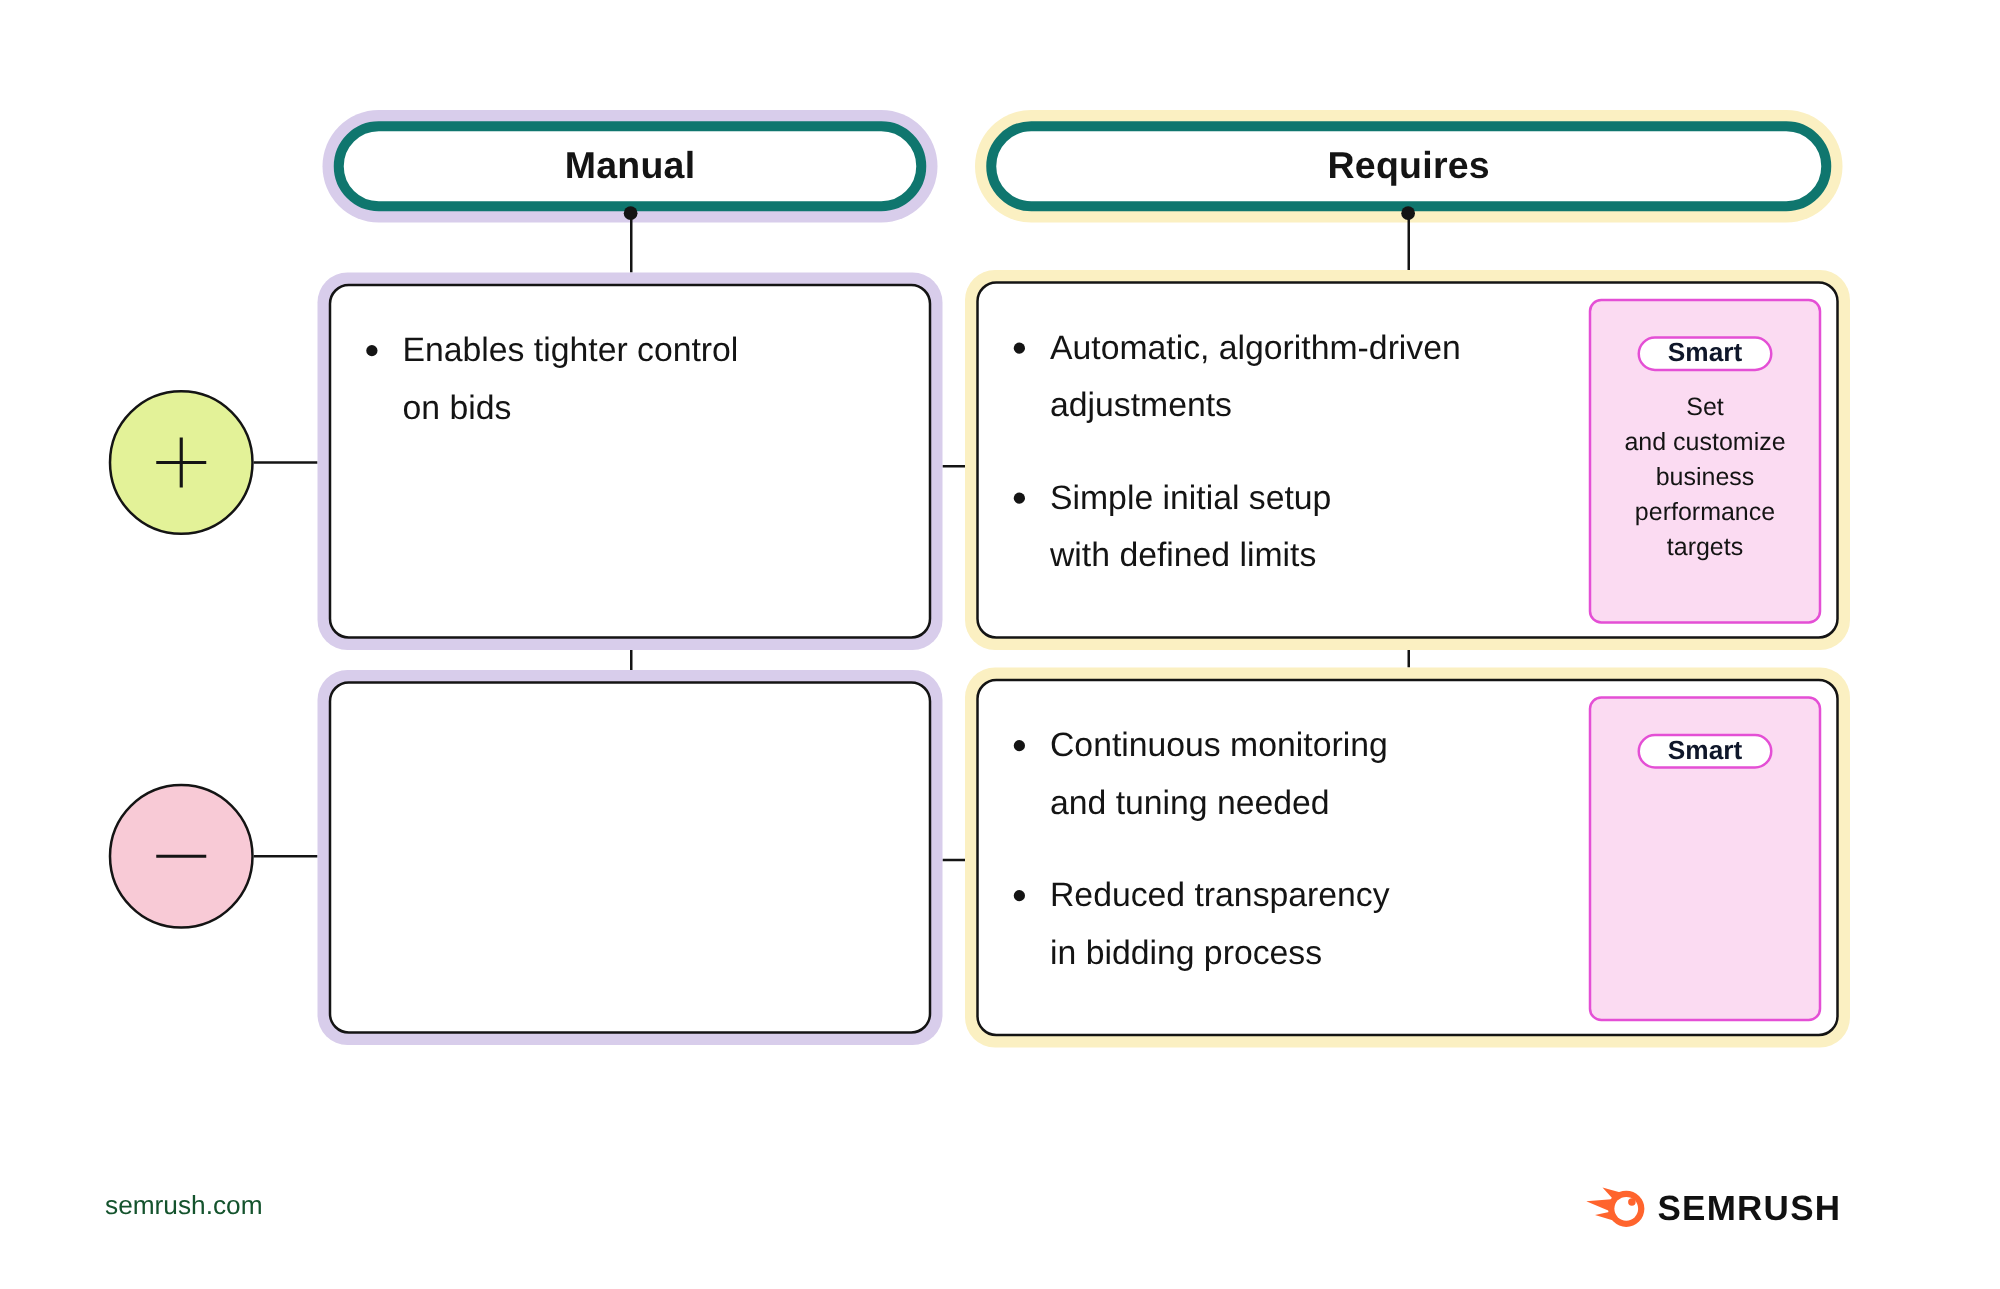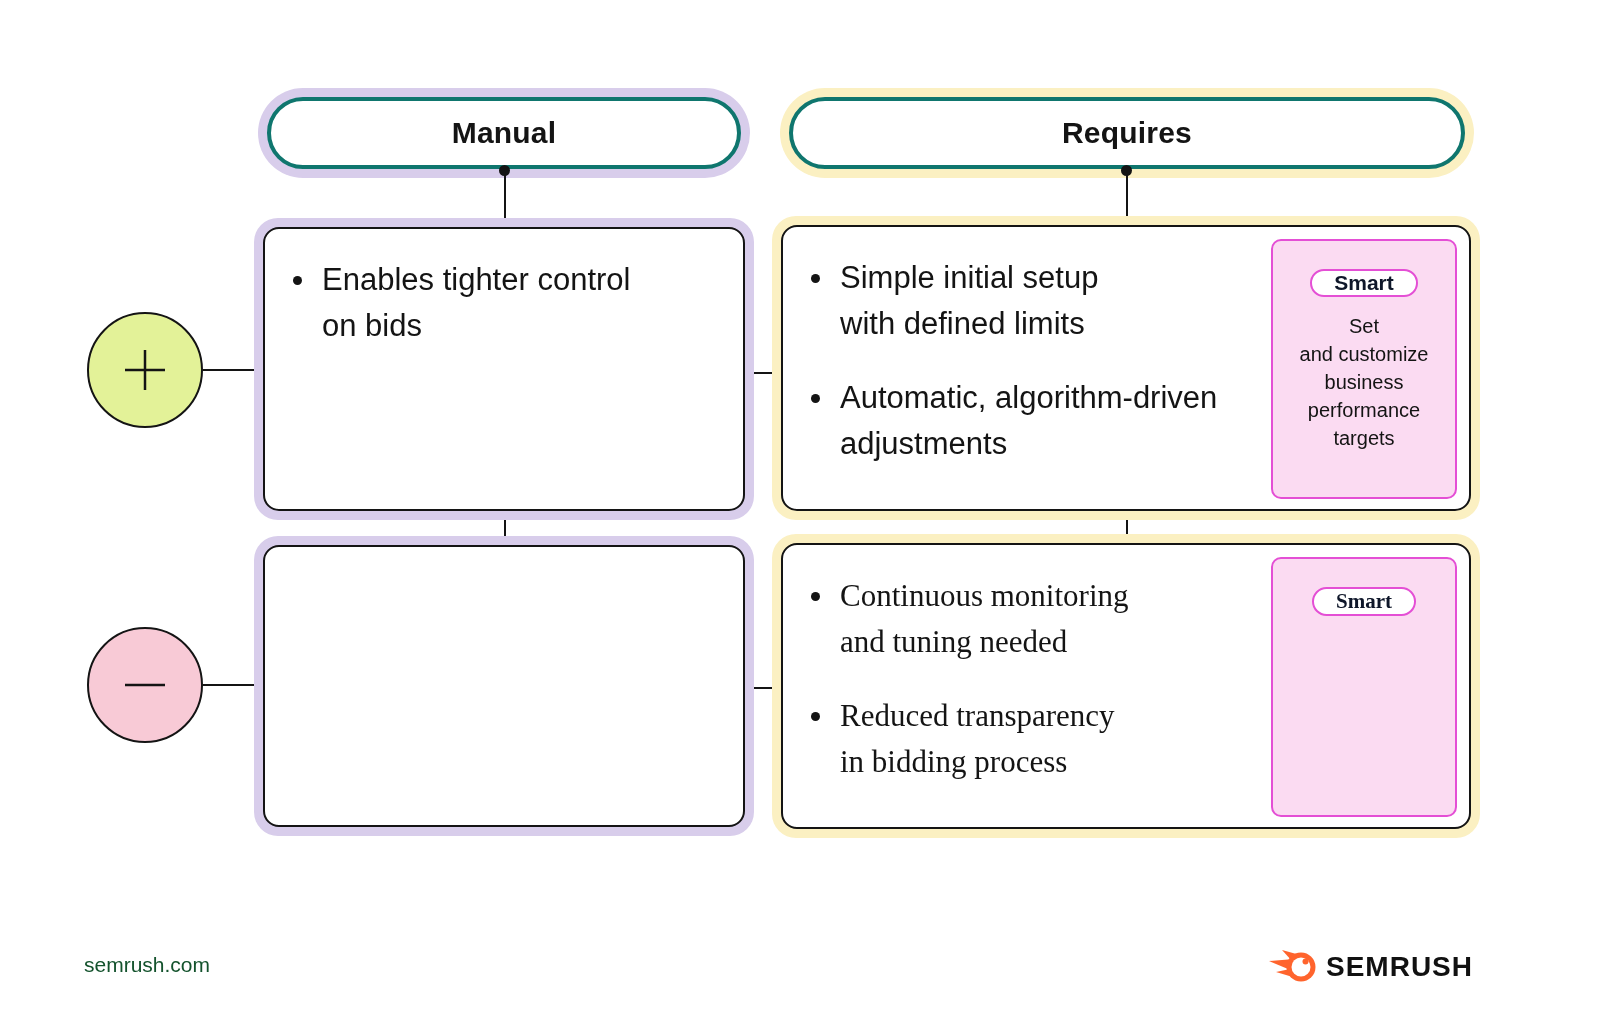--- a/index.html
+++ b/index.html
@@ -12,49 +12,49 @@
     font-family: "Liberation Sans", sans-serif;
     color: #141414;
     overflow: hidden;
   }
 
   
   .pill { position: absolute; border-radius: 48px; padding: 9px; }
   .pill-inner {
     width: 100%; height: 100%;
     background: #ffffff;
-    border: 4px solid #0f766e;
+    border: 8px solid #0f766e;
     border-radius: 40px;
     display: flex; align-items: center; justify-content: center;
     font-size: 30px; font-weight: 600; letter-spacing: 0.2px;
   }
   .pill.manual    { left: 258px; top: 88px;  width: 492px; height: 90px; background: #d8cdeb; }
   .pill.automated { left: 780px; top: 88px;  width: 694px; height: 90px; background: #fbf0c2; }
 
   
   .box { position: absolute; border-radius: 24px; padding: 9px; }
   .box-inner {
     width: 100%; height: 100%;
     background: #ffffff;
     border: 2px solid #141414;
     border-radius: 16px;
     position: relative;
   }
   .box.manual-pros    { left: 254px; top: 218px; width: 500px; height: 302px; background: #d8cdeb; }
   .box.automated-pros { left: 772px; top: 216px; width: 708px; height: 304px; background: #fbf0c2; }
   .box.manual-cons    { left: 254px; top: 536px; width: 500px; height: 300px; background: #d8cdeb; }
-  .box.automated-cons { left: 772px; top: 534px; width: 708px; height: 304px; background: #fbf0c2; font-family: Liberation Serif, serif; }
+  .box.automated-cons { left: 772px; top: 534px; width: 708px; height: 304px; background: #fbf0c2; }
 
   
   .bullets { list-style: none; padding: 28px 0 0 0; width: 470px; }
   .bullets li {
     position: relative;
     padding-left: 57px;
     margin-bottom: 28px;
-    font-size: 31px;
+    font-size: 27px;
     line-height: 46px;
     white-space: pre-line;
     color: #141414;
   }
   .bullets li::before {
     content: "";
     position: absolute;
     left: 28px; top: 19px;
     width: 9px; height: 9px;
     border-radius: 50%;
@@ -168,24 +168,24 @@
       <ul class="bullets">
         <li>Enables tighter control
 on bids</li>
       </ul>
     </div>
   </div>
 
   <div class="box automated-pros">
     <div class="box-inner">
       <ul class="bullets">
+        <li>Automatic, algorithm-driven
+adjustments</li>
         <li>Simple initial setup
 with defined limits</li>
-        <li>Automatic, algorithm-driven
-adjustments</li>
       </ul>
       <div class="smart-panel">
         <div class="smart-pill">Smart</div>
         <div class="smart-text">Set
 and customize
 business
 performance
 targets</div>
       </div>
     </div>

